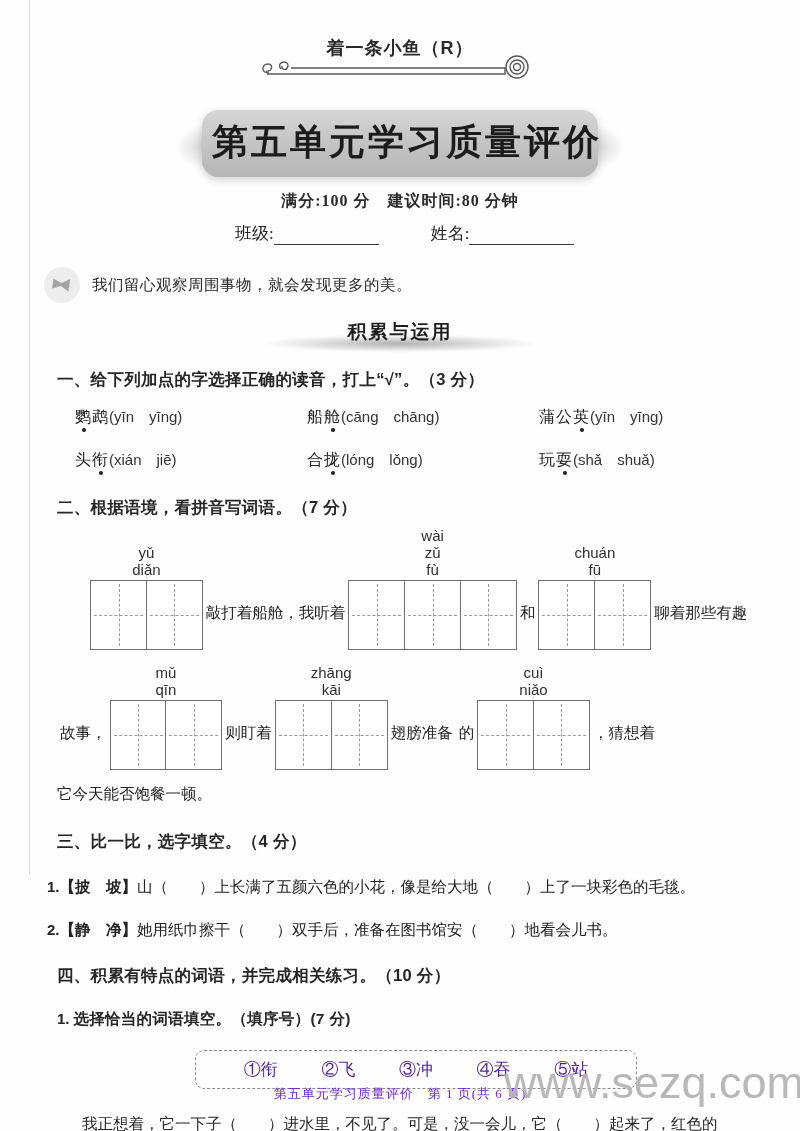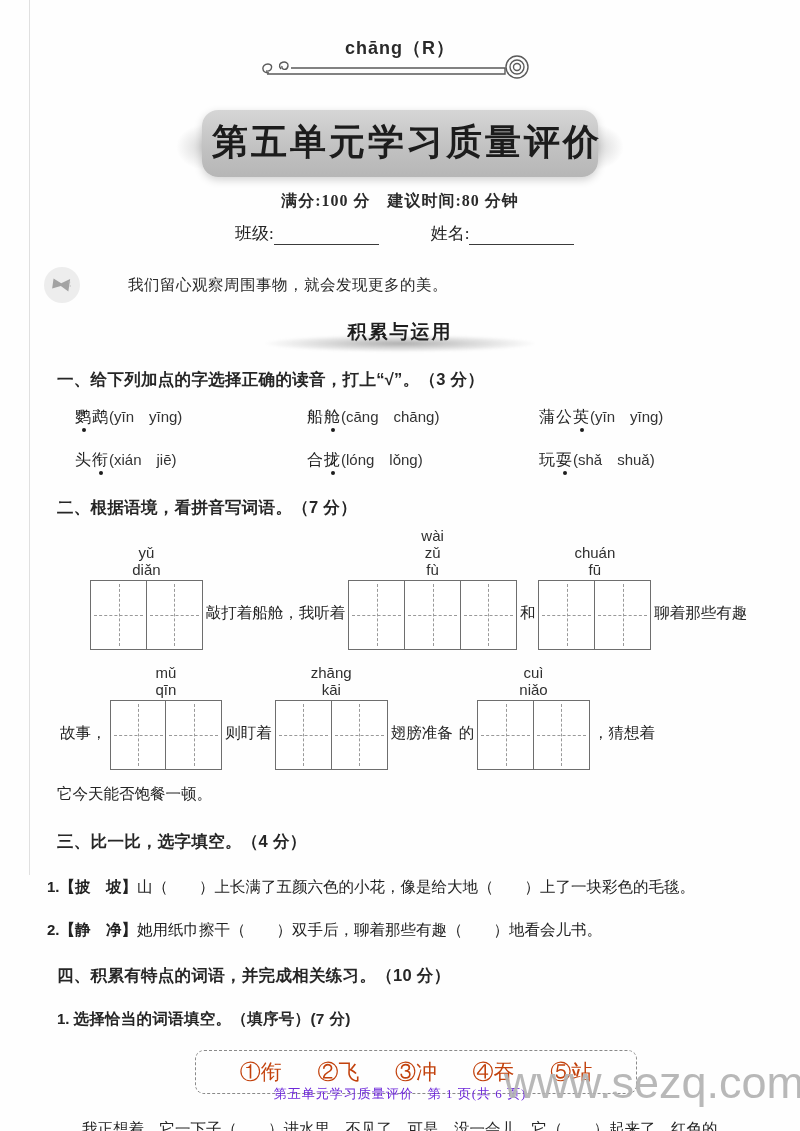--- a/index.html
+++ b/index.html
@@ -37,21 +37,21 @@
   .banner-text {
     font-family:"Liberation Sans", sans-serif; font-weight:bold;
     font-size:36px; color:#1c1c1c; letter-spacing:3px; white-space:nowrap;
   }
   .meta-line { text-align:center; margin-top:14px; font-size:16px; font-weight:bold; letter-spacing:1px; color:#2a2a2a; }
   .id-row { margin:10px 0 0 235px; font-size:17px; color:#242424; }
   .id-row .blank { display:inline-block; width:105px; border-bottom:1.3px solid #3a3a3a; height:18px; vertical-align:bottom; }
   .id-row .gap { display:inline-block; width:52px; }
 
   
-  .note-row { display:flex; align-items:center; margin:22px 0 0 44px;gap:36px; }
+  .note-row { display:flex; align-items:center; margin:22px 0 0 44px; }
   .note-icon {
     width:36px; height:36px; border-radius:50%; background:#ededed; flex:0 0 36px;
     display:flex; align-items:center; justify-content:center; margin-right:12px;
   }
   .note-text { font-size:15.5px; color:#2a2a2a; letter-spacing:.5px; }
 
   
   .section-hd { position:relative; text-align:center; margin-top:16px; height:34px; }
   .section-shadow {
     position:absolute; left:50%; transform:translateX(-50%); top:16px;
@@ -104,40 +104,40 @@
   
   .q3-head { margin-top:26px; }
   .numbered { margin-top:22px; font-size:15.5px; white-space:nowrap; }
   .numbered .num { font-family:"Liberation Sans", sans-serif; font-weight:bold; font-size:15px; }
   .numbered .bracket { font-family:"Liberation Sans", sans-serif; font-weight:bold; }
   .q4-head { margin-top:24px; }
   .optbox {
     width:442px; margin:20px 0 0 138px; border:1.6px dashed #8a8a8a; border-radius:9px;
     display:flex; justify-content:space-around; align-items:center; padding:7px 26px;
   }
-  .optbox span { font-size:21px; color:#c2410c; }
+  .optbox span { font-size:17px; color:#4c1d95; }
   .para { margin-top:16px; line-height:37px; }
   .para .l1 { text-indent:35px; }
 
   
   .footer { position:absolute; left:0; right:0; bottom:28px; text-align:center; font-size:13px; color:#6d28d9; letter-spacing:1px; }
   .watermark {
     position:absolute; right:-4px; bottom:22px; z-index:2;
     font-family:"Liberation Sans", sans-serif; font-size:45px; color:rgba(178,178,178,.92);
     letter-spacing:0px; white-space:nowrap;
   }
 </style>
 </head>
 <body>
 
 <div class="page">
   <div class="scan-edge"></div>
 
   <div class="header">
-    <div class="course-title">chāng（R）</div>
+    <div class="course-title">着一条小鱼（R）</div>
     <svg class="flourish" width="290" height="30" viewBox="0 0 290 30">
       <g fill="none" stroke="#5a5a5a" stroke-width="1.4">
         <path d="M14 21 c-8 0 -8 -9 -1 -9 c6 0 4 8 -2 7"></path>
         <path d="M26 17 c-6 -7 8 -10 7 -3 c-1 5 -7 4 -6 0"></path>
         <path d="M12 22 L 250 22 L 250 16 L 36 16"></path>
         <circle cx="262" cy="15" r="11"></circle>
         <circle cx="262" cy="15" r="7"></circle>
         <circle cx="262" cy="15" r="3.5"></circle>
       </g>
     </svg>
@@ -267,21 +267,21 @@
 
       <div class="serif-line q2-tail">它今天能否饱餐一顿。</div>
     </div>
 
     <div class="q3">
       <div class="q-heading q3-head">三、比一比，选字填空。（4 分）</div>
       <div class="numbered" style="margin-left:-10px;margin-top:24px;">
         <span class="num">1.</span><span class="bracket">【披　坡】</span><span>山（　　）上长满了五颜六色的小花，像是给大地（　　）上了一块彩色的毛毯。</span>
       </div>
       <div class="numbered" style="margin-left:-10px;">
-        <span class="num">2.</span><span class="bracket">【静　净】</span><span>她用纸巾擦干（　　）双手后，聊着那些有趣（　　）地看会儿书。</span>
+        <span class="num">2.</span><span class="bracket">【静　净】</span><span>她用纸巾擦干（　　）双手后，准备在图书馆安（　　）地看会儿书。</span>
       </div>
     </div>
 
     <div class="q4">
       <div class="q-heading q4-head">四、积累有特点的词语，并完成相关练习。（10 分）</div>
       <div class="numbered">
         <span class="num">1.</span> <span class="q-heading" style="font-size:15.5px;">选择恰当的词语填空。（填序号）(7 分)</span>
       </div>
       <div class="optbox">
         <span>①衔</span>

